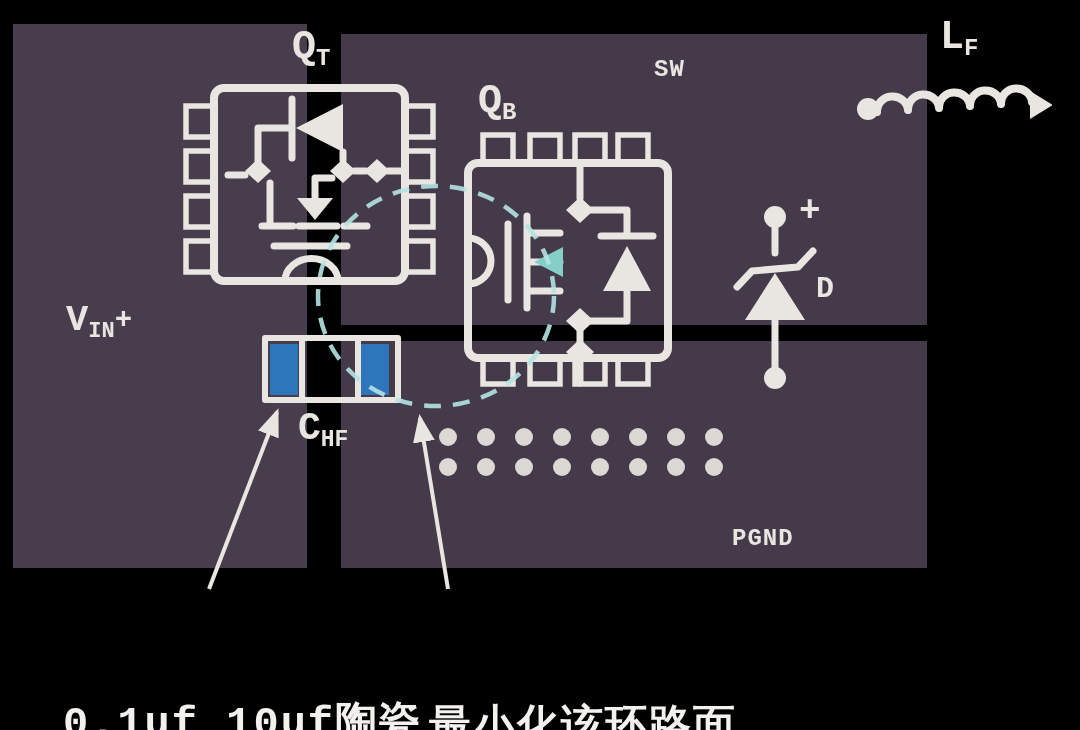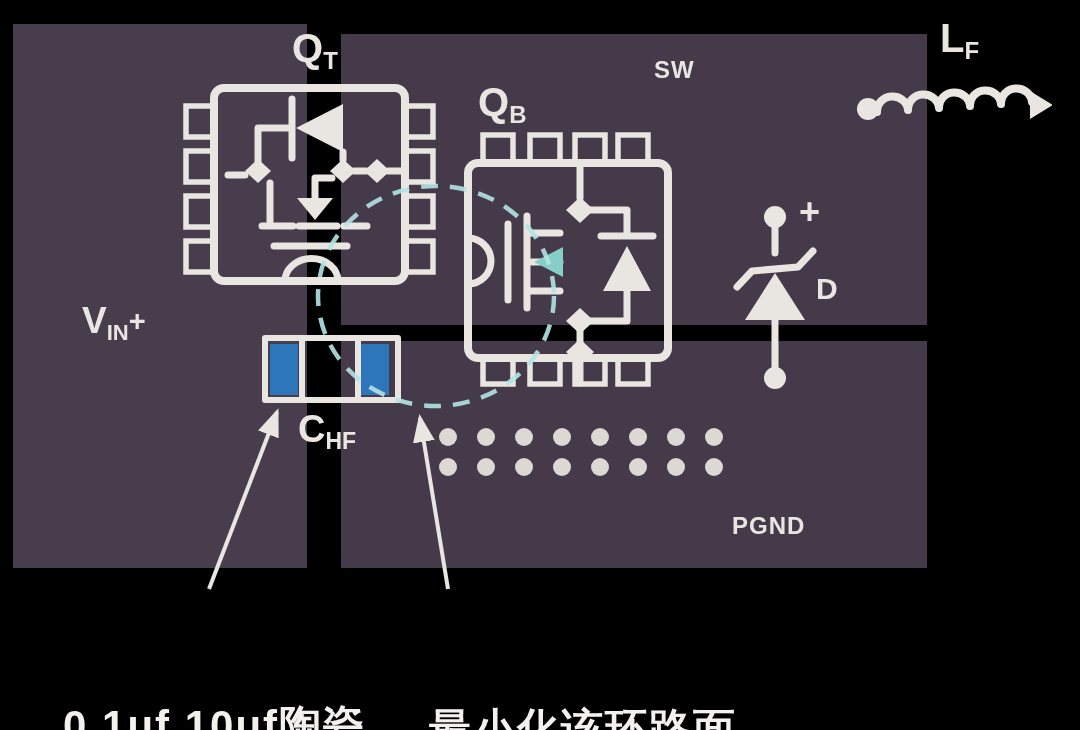--- a/index.html
+++ b/index.html
@@ -1,21 +1,21 @@
 <!DOCTYPE html>
 <html style="--background: #000000; --copper: #473d4d; --copper_right: #443a4a; --silkscreen: #e9e6e1; --capacitor_pad_blue: #2d76bc; --loop_dash: #b5e3e4; --teal_arrow: #86cfc9; --via: #dcd8d3;"><head>
 <meta charset="utf-8">
 <style>
   html,body{margin:0;padding:0;background:#000;}
   .stage{
     position:relative;
     width:1052px;height:730px;
     background:var(--background,#000);
     overflow:hidden;
-    font-family:Liberation Sans, sans-serif;
+    font-family:Liberation Mono, monospace;
   }
   svg{position:absolute;left:0;top:0;}
   .copper{fill:var(--copper,#473d4d);}
   .copper-r{fill:var(--copper_right,#453b4b);}
   .silk{stroke:var(--silkscreen,#e9e6e1);fill:none;stroke-linecap:round;stroke-linejoin:round;}
   .silk-fill{fill:var(--silkscreen,#e9e6e1);stroke:none;}
   .pin{stroke:var(--silkscreen,#e9e6e1);fill:none;stroke-width:5.5;}
   .body{stroke:var(--silkscreen,#e9e6e1);fill:none;stroke-width:8;}
   .inner{stroke:var(--silkscreen,#e9e6e1);fill:none;stroke-width:7;stroke-linecap:round;stroke-linejoin:round;}
   .pad-blue{fill:var(--capacitor_pad_blue,#2d76bc);}
@@ -160,29 +160,29 @@
   <div class="lbl" style="left:292px;top:28px;">
     <span class="m">Q</span><span class="s">T</span>
   </div>
   <div class="lbl" style="left:478px;top:82px;">
     <span class="m">Q</span><span class="s">B</span>
   </div>
   <div class="lbl lbl-med" style="left:654px;top:58px;">SW</div>
   <div class="lbl" style="left:940px;top:18px;">
     <span class="m">L</span><span class="s">F</span>
   </div>
-  <div class="lbl" style="left:82px;top:302px;">
+  <div class="lbl" style="left:66px;top:302px;">
     <span class="m" style="font-size:37px">V</span><span class="s" style="font-size:22px">IN</span><span style="font-size:29px;vertical-align:2px">+</span>
   </div>
   <div class="lbl" style="left:298px;top:410px;text-align:right;">
     <span class="m" style="font-size:38px">C</span><span class="s" style="font-size:23px">HF</span>
   </div>
   <div class="lbl lbl-plus" style="left:799px;top:194px;">+</div>
   <div class="lbl lbl-d" style="left:816px;top:274px;">D</div>
-  <div class="lbl lbl-med" style="left:732px;top:514px;text-align:center;">PGND</div>
+  <div class="lbl lbl-med" style="left:732px;top:527px;text-align:center;">PGND</div>
 
   <div class="note" style="left:63px;top:593px;">
     <span style="display:block">0.1uf 10uf陶瓷</span>
     
   </div>
   <div class="note" style="left:429px;top:596px;">
     <span style="display:block">最小化该环路面</span>
     
   </div>
 </div>

